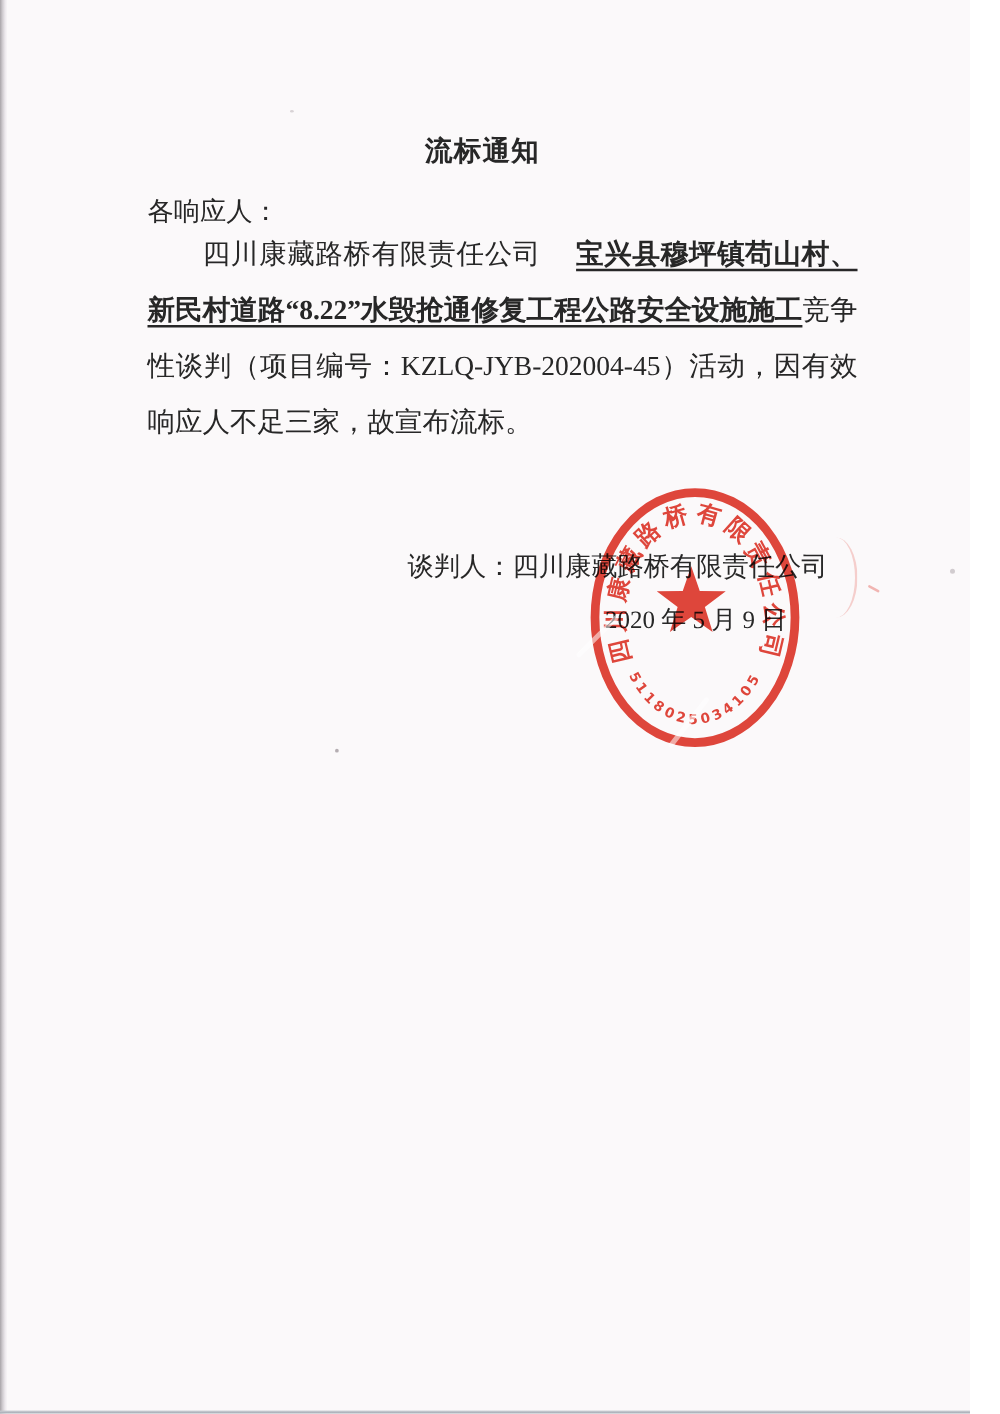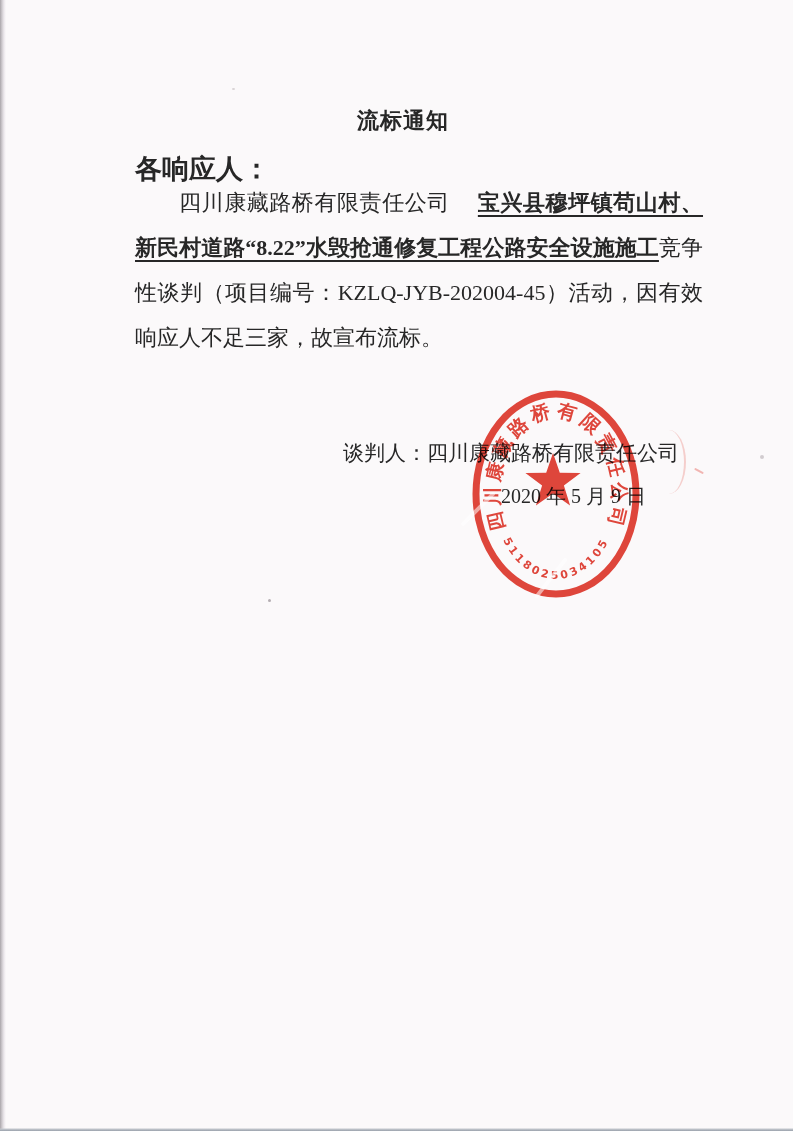--- a/index.html
+++ b/index.html
@@ -4,21 +4,20 @@
 <style>
   html, body { margin: 0; padding: 0; background: #ffffff; }
   .page {
     position: relative;
     width: 776px;
     height: 1131px;
     background: #fbf9fa;
     overflow: hidden;
     font-family: "Liberation Serif", "DejaVu Serif", serif;
     color: #272727;
-    padding-left: 17px;
   }
   
   .edge-left {
     position: absolute; left: 0; top: 0; bottom: 0; width: 6px;
     background: linear-gradient(to right, #a9a5a9 0px, #cfcbcf 2px, #ece8ec 4px, rgba(236,232,236,0) 6px);
   }
   .edge-bottom {
     position: absolute; left: 0; right: 0; bottom: 0; height: 3px;
     background: linear-gradient(to top, #99a1ab 0px, #c4c8ce 2px, rgba(196,200,206,0) 3px);
   }
@@ -31,23 +30,23 @@
     position: relative;
     left: -16px;
     font-size: 22px;
     line-height: 34px;
     font-weight: bold;
     text-align: center;
     letter-spacing: 1px;
   }
   .salutation {
     margin-top: 16px;
-    font-size: 27px;
+    font-size: 21px;
     line-height: 30px;
-    font-weight: bold;
+    font-weight: normal;
   }
   .body-paragraph {
     margin: -4px 0 0 0;
     font-size: 22px;
     line-height: 45px;
     text-align: justify;
     text-indent: 2em;
   }
   .em-seg {
     font-weight: bold;

